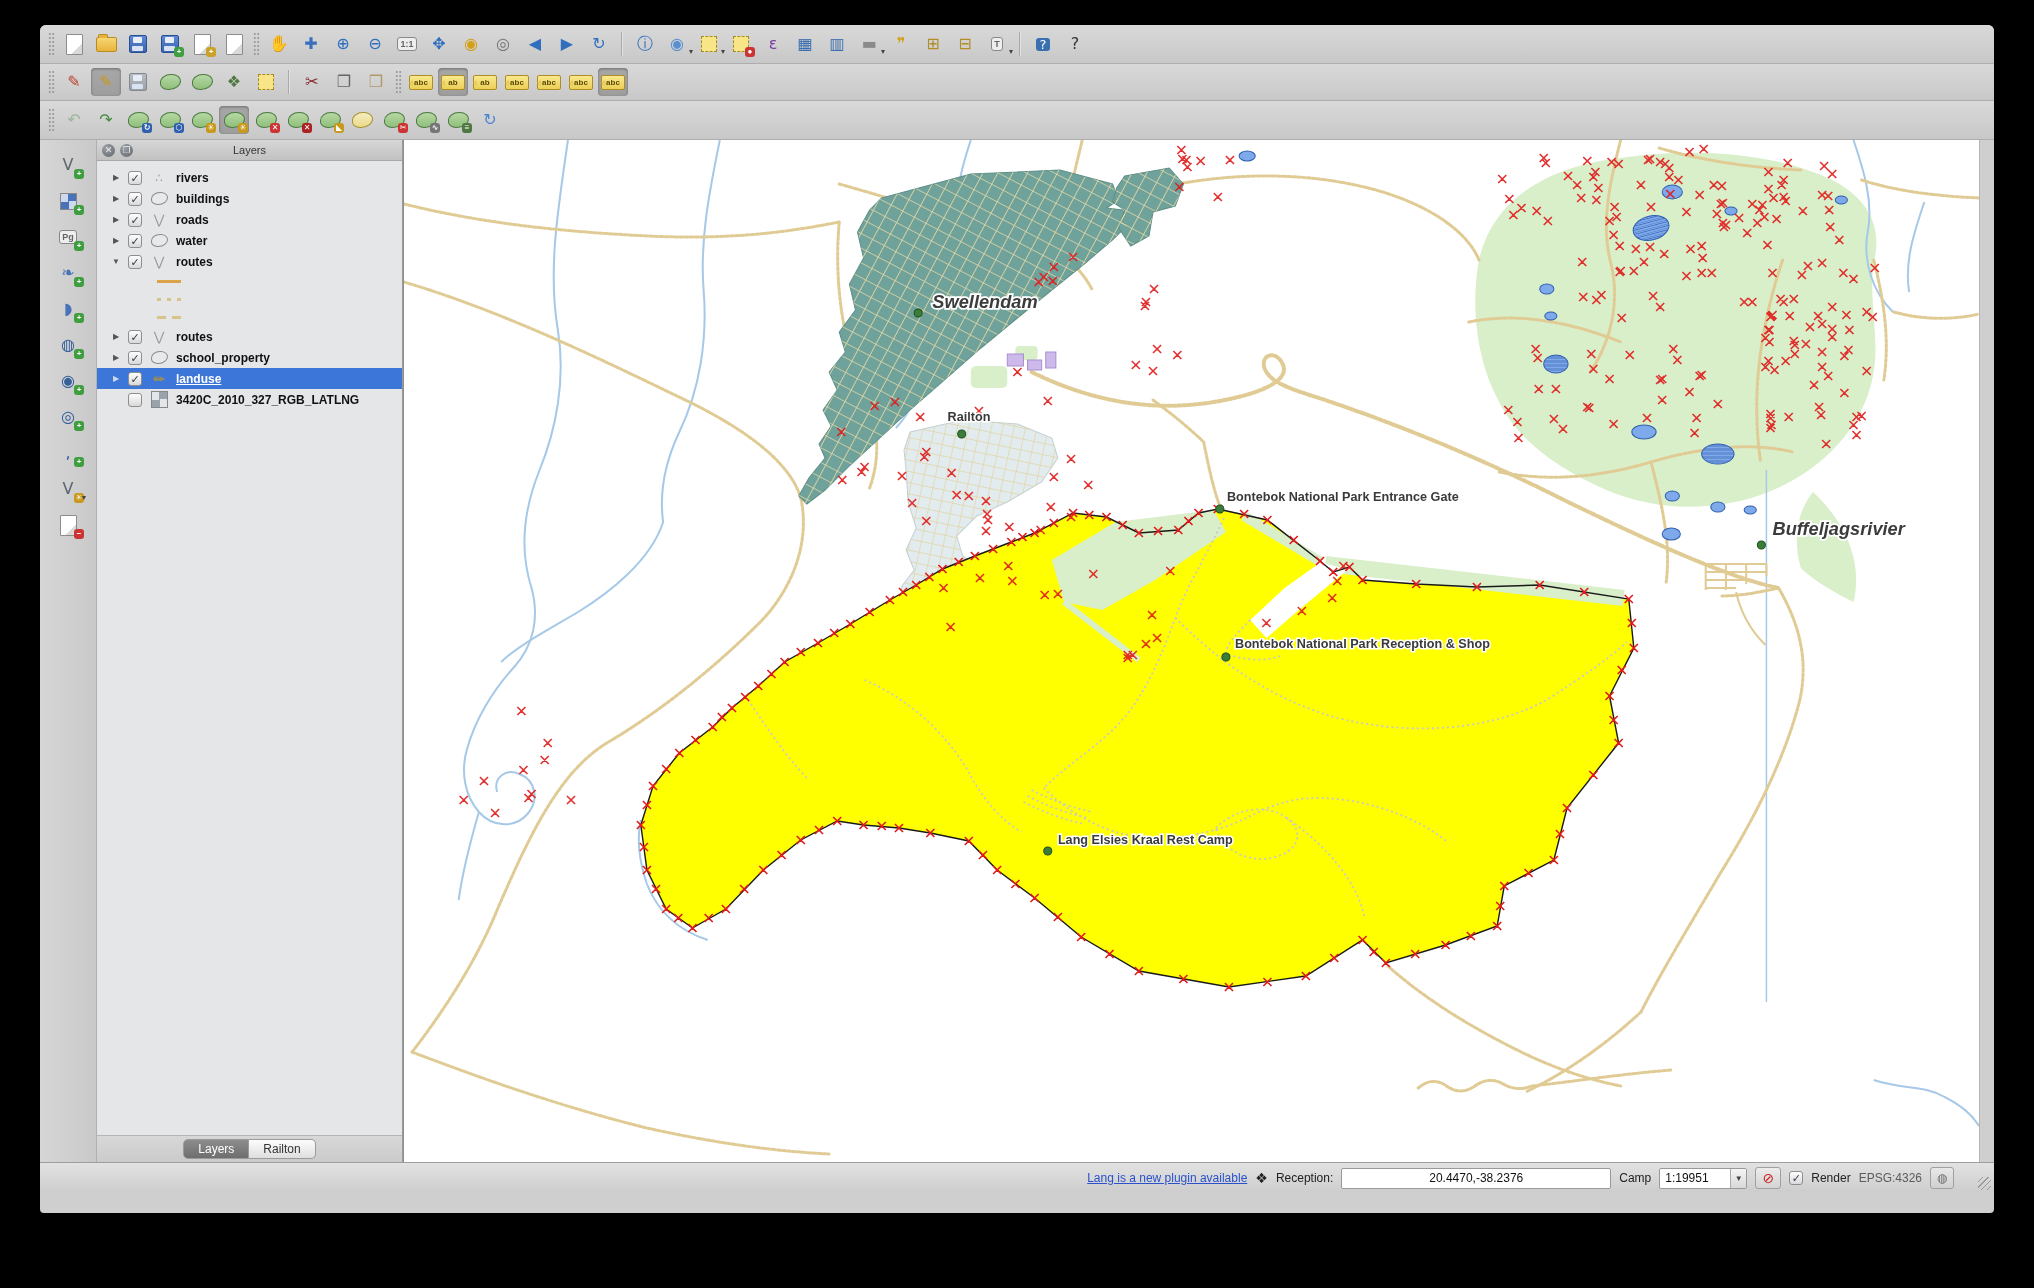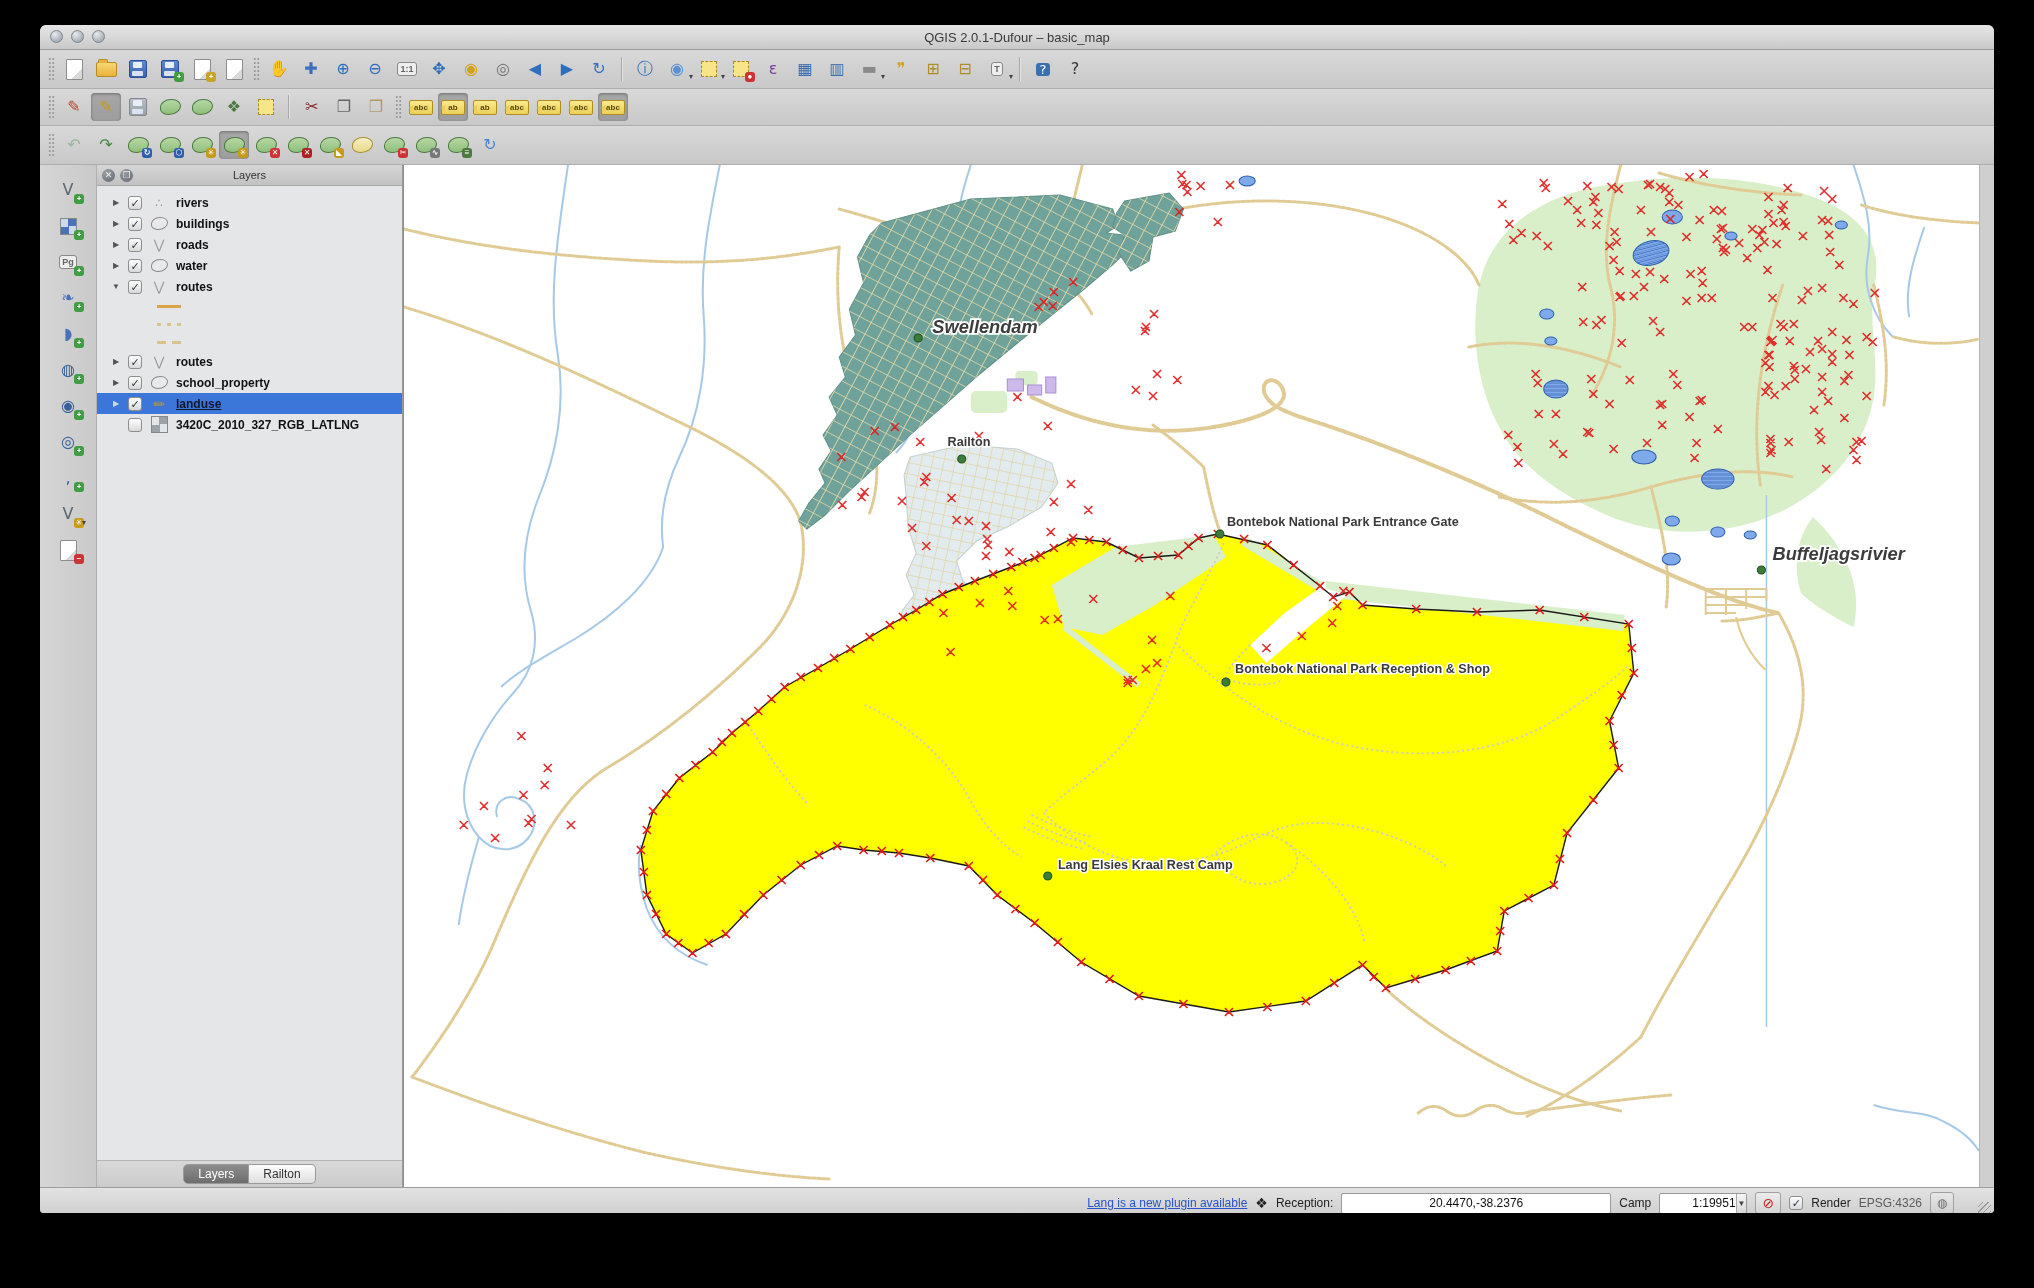--- a/index.html
+++ b/index.html
@@ -58,64 +58,56 @@
     color:#eee;font-size:9px;line-height:13px;text-align:center;margin-left:5px;flex:none;}
   .tree{flex:1;padding-top:6px;overflow:hidden;}
   .lrow{height:21px;display:flex;align-items:center;padding-left:14px;gap:7px;}
   .lrow.selected{background:#3c76d8;}
   .arrow{width:10px;font-size:8px;color:#555;text-align:center;flex:none;}
   .lrow.selected .arrow{color:#cfd9ee;}
   .mcheck{width:14px;height:14px;border-radius:3px;background:linear-gradient(#fefefe,#d9d9d9);
     border:1px solid #8e8e8e;box-sizing:border-box;font-size:11px;line-height:12px;font-weight:bold;color:#2e3a4a;text-align:center;flex:none;}
   .licon{width:20px;display:flex;align-items:center;justify-content:center;flex:none;}
   .llabel{font-size:12px;font-weight:600;color:#111;}
-  .lrow.selected .llabel{color:#0f172a;text-decoration:underline;text-align:center;}
+  .lrow.selected .llabel{color:#ffffff;text-decoration:underline;text-align:center;}
   .lsub{height:18px;display:flex;align-items:center;padding-left:60px;}
   .sw-solid{width:24px;height:3px;background:#dca448;}
   .sw-dotted{width:24px;height:3px;background:repeating-linear-gradient(90deg,#d8c38a 0 4px,transparent 4px 10px);}
   .sw-dashed{width:24px;height:3px;background:repeating-linear-gradient(90deg,#d8c38a 0 9px,transparent 9px 15px);}
   .docktabs{height:26px;display:flex;align-items:center;justify-content:center;background:linear-gradient(#d8d8d8,#cbcbcb);border-top:1px solid #b5b5b5;}
   .dtab{font-size:12px;padding:2px 14px;border:1px solid #9a9a9a;background:linear-gradient(#fdfdfd,#dedede);color:#333;}
   .dtab.first{border-radius:5px 0 0 5px;}
   .dtab.last{border-radius:0 5px 5px 0;border-left:none;}
   .dtab.active{background:linear-gradient(#8c8c8c,#6e6e6e);color:#fff;}
   .canvas{flex:1;position:relative;background:#fff;border-left:1px solid #8e8e8e;margin-right:14px;border-right:1px solid #b5b5b5;}
   .canvas svg{position:absolute;inset:0;width:100%;height:100%;}
   
   .statusbar{height:30px;background:linear-gradient(#e2e2e2,#cdcdcd);border-top:1px solid #9e9e9e;
     display:flex;align-items:center;justify-content:flex-end;gap:8px;padding-right:40px;font-size:12px;color:#222;position:relative;}
   .pluglink{color:#2a52cc;text-decoration:underline;}
   .coordinput{width:268px;height:19px;background:#fff;border:1px solid #999;border-radius:2px;
     text-align:center;font-size:12px;line-height:19px;color:#111;}
   .scalecombo{width:86px;height:19px;background:#fff;border:1px solid #999;border-radius:2px;
     display:flex;align-items:center;font-size:12px;color:#111;}
-  .scalecombo .val{flex:1;margin-left:32px;}
+  .scalecombo .val{flex:1;padding-left:5px;}
   .scalecombo .drop{width:15px;height:100%;background:linear-gradient(#f5f5f5,#d8d8d8);border-left:1px solid #aaa;
     font-size:8px;display:flex;align-items:center;justify-content:center;color:#444;}
   .sbicon{font-family:"DejaVu Sans";font-size:14px;}
   .crsbtn{width:22px;height:20px;border:1px solid #a0a0a0;border-radius:3px;background:linear-gradient(#e8e8e8,#d0d0d0);
     display:flex;align-items:center;justify-content:center;font-size:12px;color:#666;}
   .epsg{color:#5c5c5c;}
   .grip{position:absolute;right:3px;bottom:3px;width:13px;height:13px;
     background:repeating-linear-gradient(135deg,transparent 0 3px,#9a9a9a 3px 4px);}
   .stopbtn{width:24px;height:20px;border:1px solid #a0a0a0;border-radius:3px;background:linear-gradient(#ececec,#d4d4d4);
     display:flex;align-items:center;justify-content:center;}
 </style>
 </head>
 <body>
 
 <div class="window">
-  <div class="titlebar">
-    <div class="lights">
-      <span class="light"></span>
-      <span class="light"></span>
-      <span class="light"></span>
-    </div>
-    <div class="title">QGIS 2.0.1-Dufour – basic_map</div>
-  </div>
 
   <div class="toolbar tb1" id="tb1">
       <div class="handle"></div>
       <div class="tbtn" title="new-project">
         <div class="i-page"></div>
       </div>
       <div class="tbtn" title="open-project">
         <div class="i-folder"></div>
       </div>
       <div class="tbtn" title="save-project">

